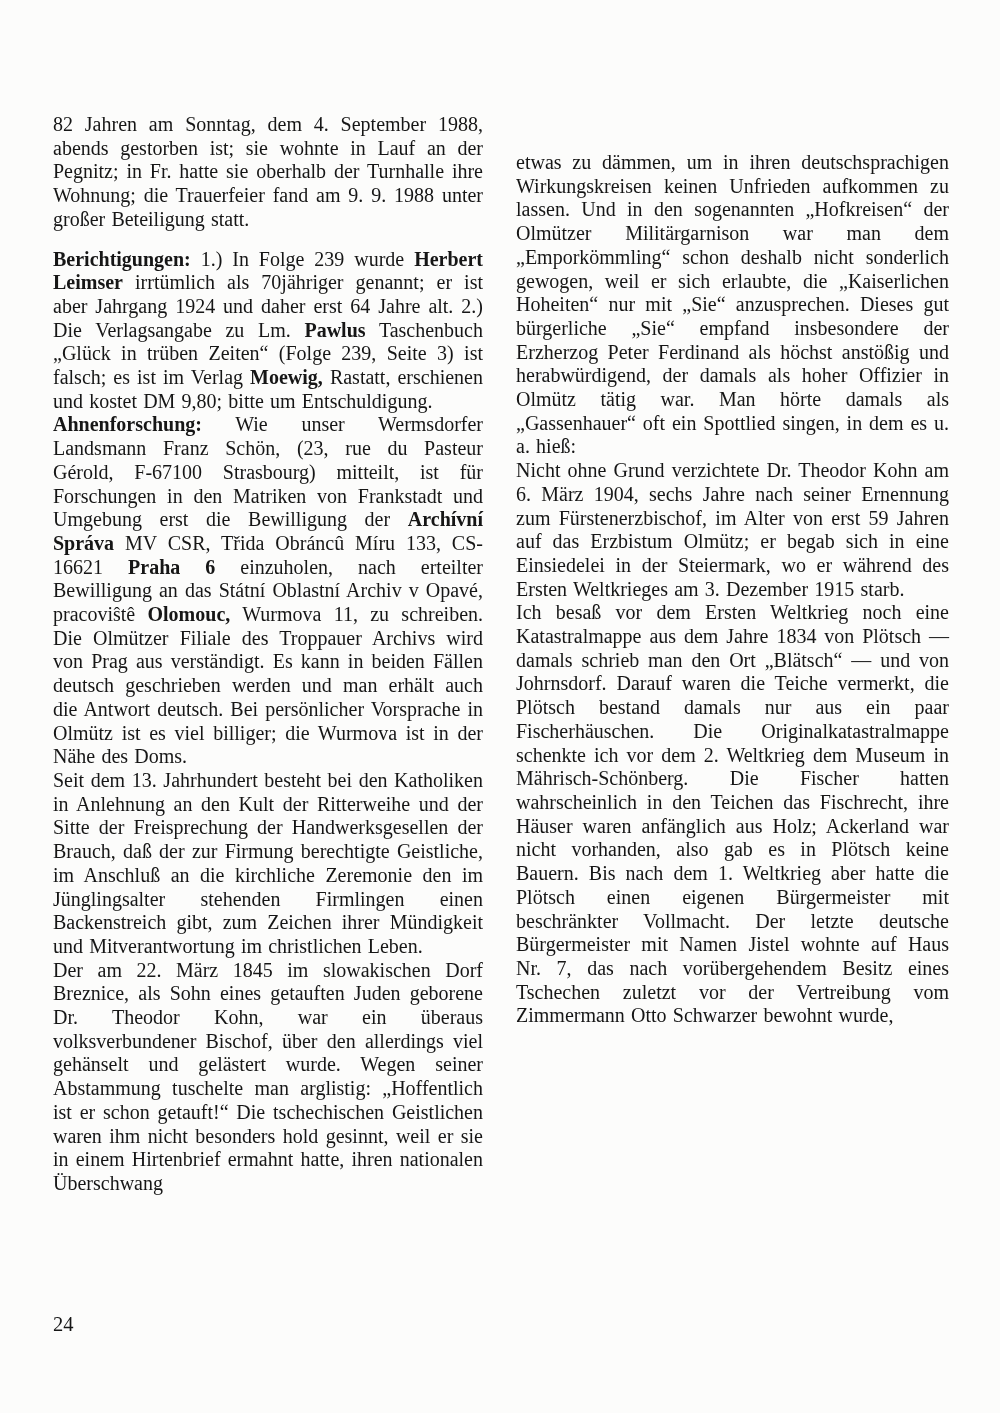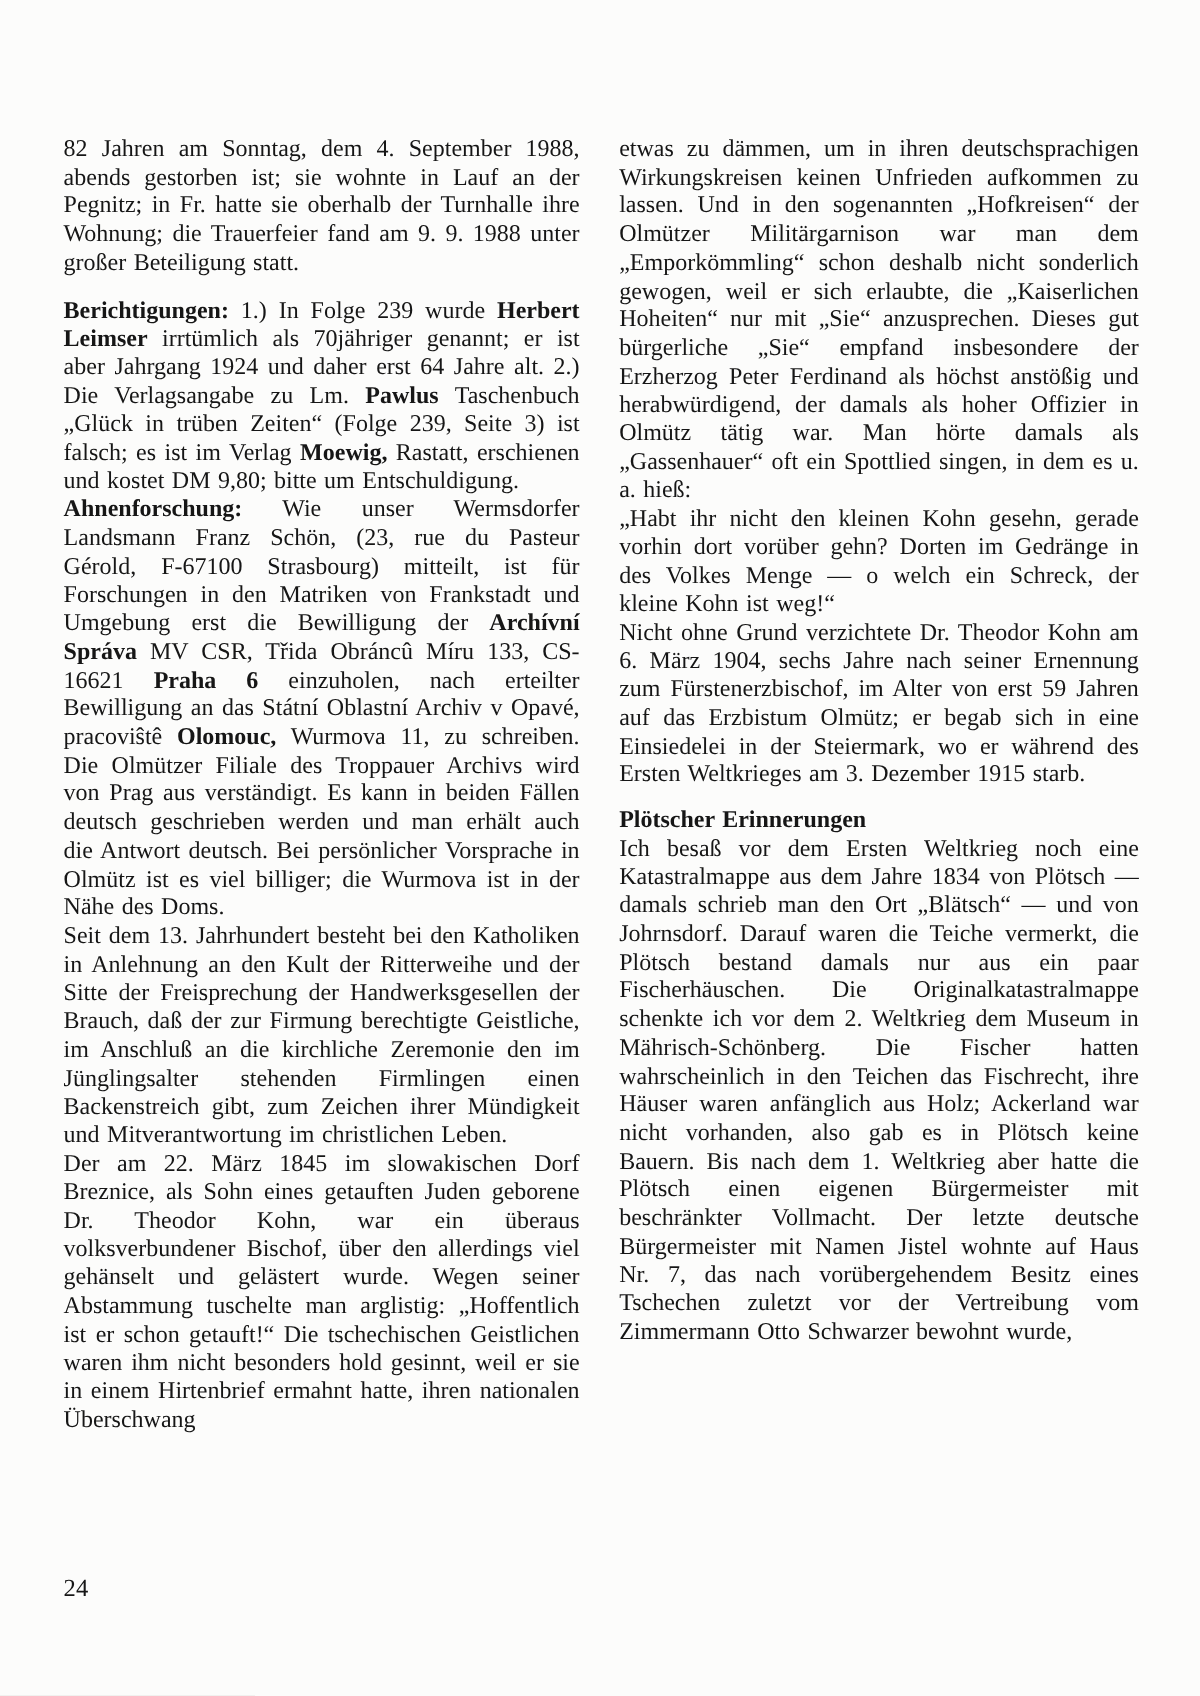--- a/index.html
+++ b/index.html
@@ -22,20 +22,21 @@
     top: 113px;
     left: 53px;
     display: flex;
     gap: 33px;
   }
   .column {
     width: 430px;
   }
   .column.right {
     width: 433px;
+    margin-top: 38px;
   }
   .block {
     margin: 0;
     font-size: 20px;
     line-height: 23.7px;
     text-align: justify;
     hyphens: auto;
     word-spacing: 0.06em;
   }
   .block.gap {
@@ -66,20 +67,18 @@
   <div class="text-columns">
     <div class="column left">
         <p class="block para"><span>82 Jahren am Sonntag, dem 4. September 1988, abends gestorben ist; sie wohnte in Lauf an der Pegnitz; in Fr. hatte sie oberhalb der Turnhalle ihre Wohnung; die Trauerfeier fand am 9. 9. 1988 unter großer Beteiligung statt.</span></p>
         <p class="block para gap"><span class="bold">Berichtigungen:</span><span> 1.) In Folge 239 wurde </span><span class="bold">Herbert Leimser</span><span> irrtümlich als 70jähriger genannt; er ist aber Jahrgang 1924 und daher erst 64 Jahre alt. 2.) Die Verlagsangabe zu Lm. </span><span class="bold">Pawlus</span><span> Taschenbuch „Glück in trüben Zeiten“ (Folge 239, Seite 3) ist falsch; es ist im Verlag </span><span class="bold">Moewig,</span><span> Rastatt, erschienen und kostet DM 9,80; bitte um Entschuldigung.</span></p>
         <p class="block para"><span class="bold">Ahnenforschung:</span><span> Wie unser Wermsdorfer Landsmann Franz Schön, (23, rue du Pasteur Gérold, F-67100 Strasbourg) mitteilt, ist für Forschungen in den Matriken von Frankstadt und Umgebung erst die Bewilligung der </span><span class="bold">Archívní Správa</span><span> MV CSR, Třida Obráncû Míru 133, CS-16621 </span><span class="bold">Praha 6</span><span> einzuholen, nach erteilter Bewilligung an das Státní Oblastní Archiv v Opavé, pracoviŝtê </span><span class="bold">Olomouc,</span><span> Wurmova 11, zu schreiben. Die Olmützer Filiale des Troppauer Archivs wird von Prag aus verständigt. Es kann in beiden Fällen deutsch geschrieben werden und man erhält auch die Antwort deutsch. Bei persönlicher Vorsprache in Olmütz ist es viel billiger; die Wurmova ist in der Nähe des Doms.</span></p>
         <p class="block para"><span>Seit dem 13. Jahrhundert besteht bei den Katholiken in Anlehnung an den Kult der Ritterweihe und der Sitte der Freisprechung der Handwerksgesellen der Brauch, daß der zur Firmung berechtigte Geistliche, im Anschluß an die kirchliche Zeremonie den im Jünglingsalter stehenden Firmlingen einen Backenstreich gibt, zum Zeichen ihrer Mündigkeit und Mitverantwortung im christlichen Leben.</span></p>
         <p class="block para"><span>Der am 22. März 1845 im slowakischen Dorf Breznice, als Sohn eines getauften Juden geborene Dr. Theodor Kohn, war ein überaus volksverbundener Bischof, über den allerdings viel gehänselt und gelästert wurde. Wegen seiner Abstammung tuschelte man arglistig: „Hoffentlich ist er schon getauft!“ Die tschechischen Geistlichen waren ihm nicht besonders hold gesinnt, weil er sie in einem Hirtenbrief ermahnt hatte, ihren nationalen Überschwang</span></p>
       </div>
     <div class="column right">
         <p class="block para"><span>etwas zu dämmen, um in ihren deutschsprachigen Wirkungskreisen keinen Unfrieden aufkommen zu lassen. Und in den sogenannten „Hofkreisen“ der Olmützer Militärgarnison war man dem „Emporkömmling“ schon deshalb nicht sonderlich gewogen, weil er sich erlaubte, die „Kaiserlichen Hoheiten“ nur mit „Sie“ anzusprechen. Dieses gut bürgerliche „Sie“ empfand insbesondere der Erzherzog Peter Ferdinand als höchst anstößig und herabwürdigend, der damals als hoher Offizier in Olmütz tätig war. Man hörte damals als „Gassenhauer“ oft ein Spottlied singen, in dem es u. a. hieß:</span></p>
-        <p class="block para"><span>„Habt ihr nicht den kleinen Kohn gesehn, gerade vorhin dort vorüber gehn? Dorten im Gedränge in des Volkes Menge — o welch ein Schreck, der kleine Kohn ist weg!“</span></p>
         <p class="block para"><span>Nicht ohne Grund verzichtete Dr. Theodor Kohn am 6. März 1904, sechs Jahre nach seiner Ernennung zum Fürstenerzbischof, im Alter von erst 59 Jahren auf das Erzbistum Olmütz; er begab sich in eine Einsiedelei in der Steiermark, wo er während des Ersten Weltkrieges am 3. Dezember 1915 starb.</span></p>
-        <h2 class="block heading gap"><span>Plötscher Erinnerungen</span></h2>
         <p class="block para"><span>Ich besaß vor dem Ersten Weltkrieg noch eine Katastralmappe aus dem Jahre 1834 von Plötsch — damals schrieb man den Ort „Blätsch“ — und von Johrnsdorf. Darauf waren die Teiche vermerkt, die Plötsch bestand damals nur aus ein paar Fischerhäuschen. Die Originalkatastralmappe schenkte ich vor dem 2. Weltkrieg dem Museum in Mährisch-Schönberg. Die Fischer hatten wahrscheinlich in den Teichen das Fischrecht, ihre Häuser waren anfänglich aus Holz; Ackerland war nicht vorhanden, also gab es in Plötsch keine Bauern. Bis nach dem 1. Weltkrieg aber hatte die Plötsch einen eigenen Bürgermeister mit beschränkter Vollmacht. Der letzte deutsche Bürgermeister mit Namen Jistel wohnte auf Haus Nr. 7, das nach vorübergehendem Besitz eines Tschechen zuletzt vor der Vertreibung vom Zimmermann Otto Schwarzer bewohnt wurde,</span></p>
       </div>
   </div>
   <div class="page-number">24</div>
 </div>
 
 </body></html>

